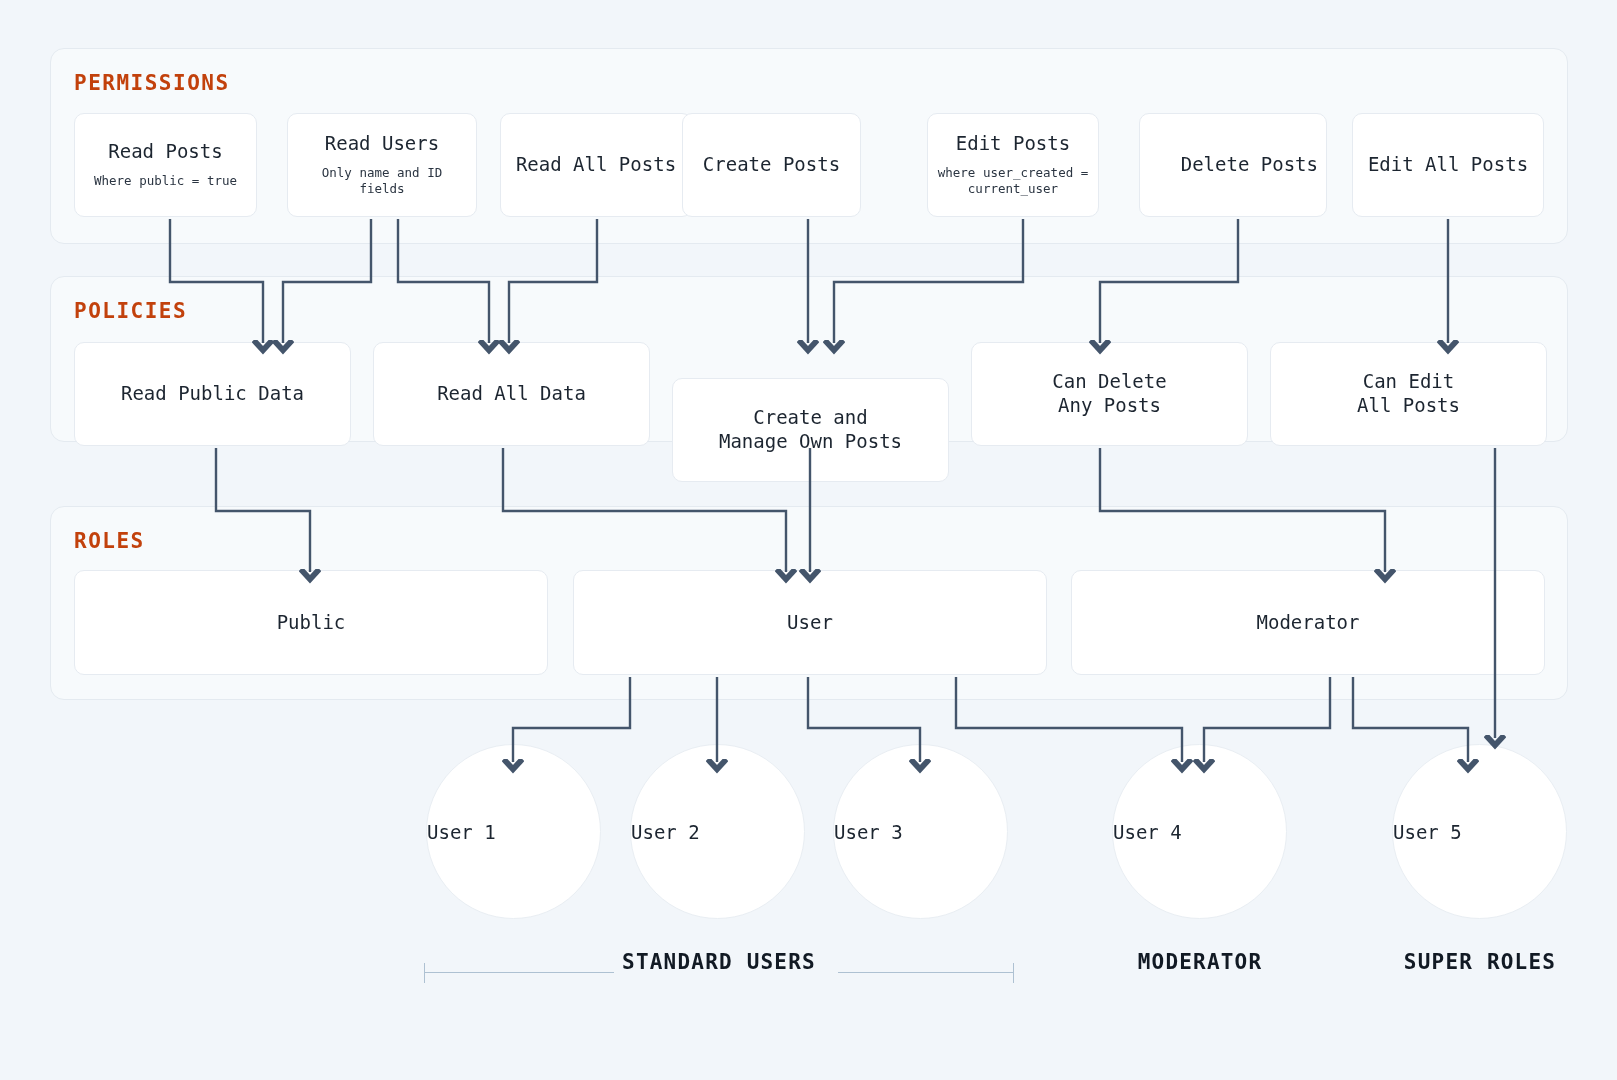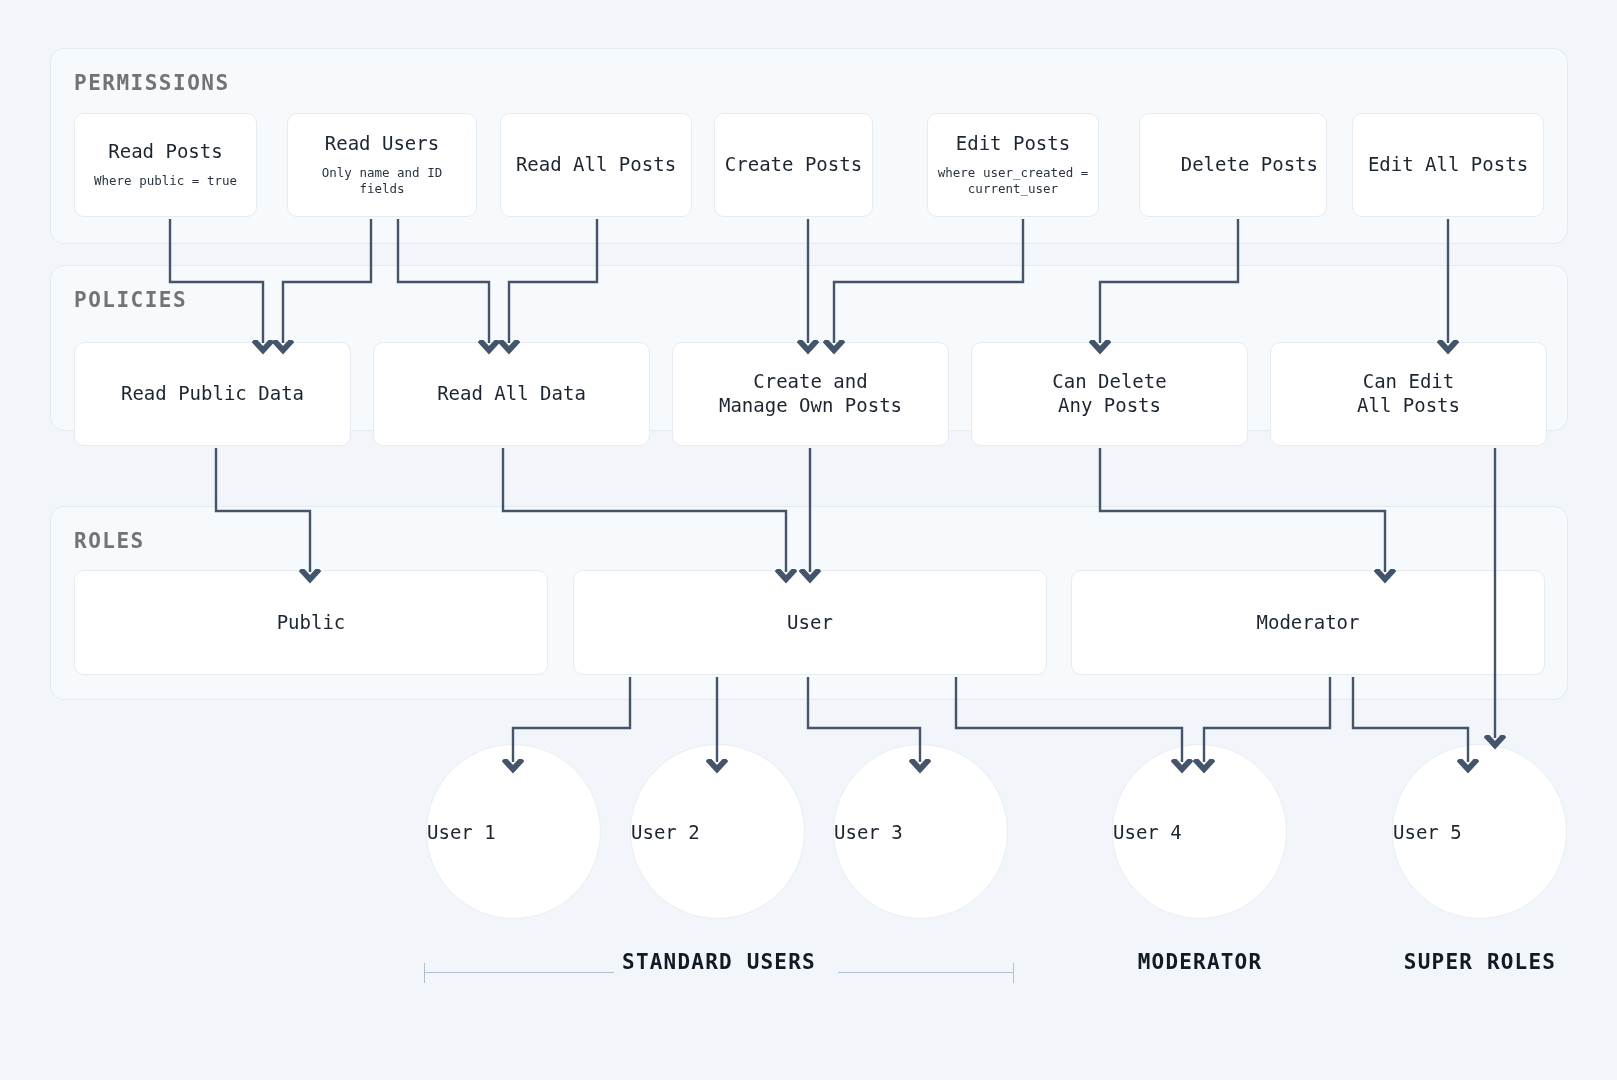--- a/index.html
+++ b/index.html
@@ -24,31 +24,31 @@
 
   
   .section {
     position: absolute;
     background: #f7fafc;
     border: 1px solid #e4eaf0;
     border-radius: 14px;
     box-sizing: border-box;
   }
   #sec-permissions { left: 50px;  top: 48px;  width: 1518px; height: 196px; }
-  #sec-policies    { left: 50px;  top: 265px; width: 1518px; height: 166px; }
+  #sec-policies    { left: 50px;  top: 276px; width: 1518px; height: 166px; }
   #sec-roles       { left: 50px;  top: 506px; width: 1518px; height: 194px; }
 
   .section-title {
     position: absolute;
     left: 23px;
     top: 22px;
     font-size: 21px;
     font-weight: 700;
     letter-spacing: 1.5px;
-    color: #737373;
+    color: #c2410c;
     white-space: nowrap;
   }
 
   
   .card {
     position: absolute;
     background: #ffffff;
     border: 1px solid #e6ebf1;
     border-radius: 10px;
     box-sizing: border-box;
@@ -157,21 +157,21 @@
     <div class="card-title">Read Posts</div>
     <div class="card-sub">Where public = true</div>
   </div>
   <div class="card perm" style="left:287px; width:190px;">
     <div class="card-title">Read Users</div>
     <div class="card-sub">Only name and ID fields</div>
   </div>
   <div class="card perm" style="left:500px; width:192px;">
     <div class="card-title">Read All Posts</div>
   </div>
-  <div class="card perm" style="left:714px; width:159px;">
+  <div class="card perm" style="left:682px; width:179px;">
     <div class="card-title">Create Posts</div>
   </div>
   <div class="card perm" style="left:927px; width:172px;">
     <div class="card-title">Edit Posts</div>
     <div class="card-sub">where user_created =
 current_user</div>
   </div>
   <div class="card perm" style="left:1139px; width:188px;align-items:flex-end;">
     <div class="card-title">Delete Posts</div>
   </div>
@@ -182,21 +182,21 @@
   <div class="section" id="sec-policies">
     <div class="section-title">POLICIES</div>
   </div>
 
   <div class="card pol" style="left:74px;  width:277px;">
     <div class="card-title">Read Public Data</div>
   </div>
   <div class="card pol" style="left:373px; width:277px;">
     <div class="card-title">Read All Data</div>
   </div>
-  <div class="card pol" style="left:672px; width:277px;">
+  <div class="card pol" style="left:672px; width:277px;margin-top:36px;">
     <div class="card-title">Create and
 Manage Own Posts</div>
   </div>
   <div class="card pol" style="left:971px; width:277px;">
     <div class="card-title">Can Delete
 Any Posts</div>
   </div>
   <div class="card pol" style="left:1270px; width:277px;">
     <div class="card-title">Can Edit
 All Posts</div>

